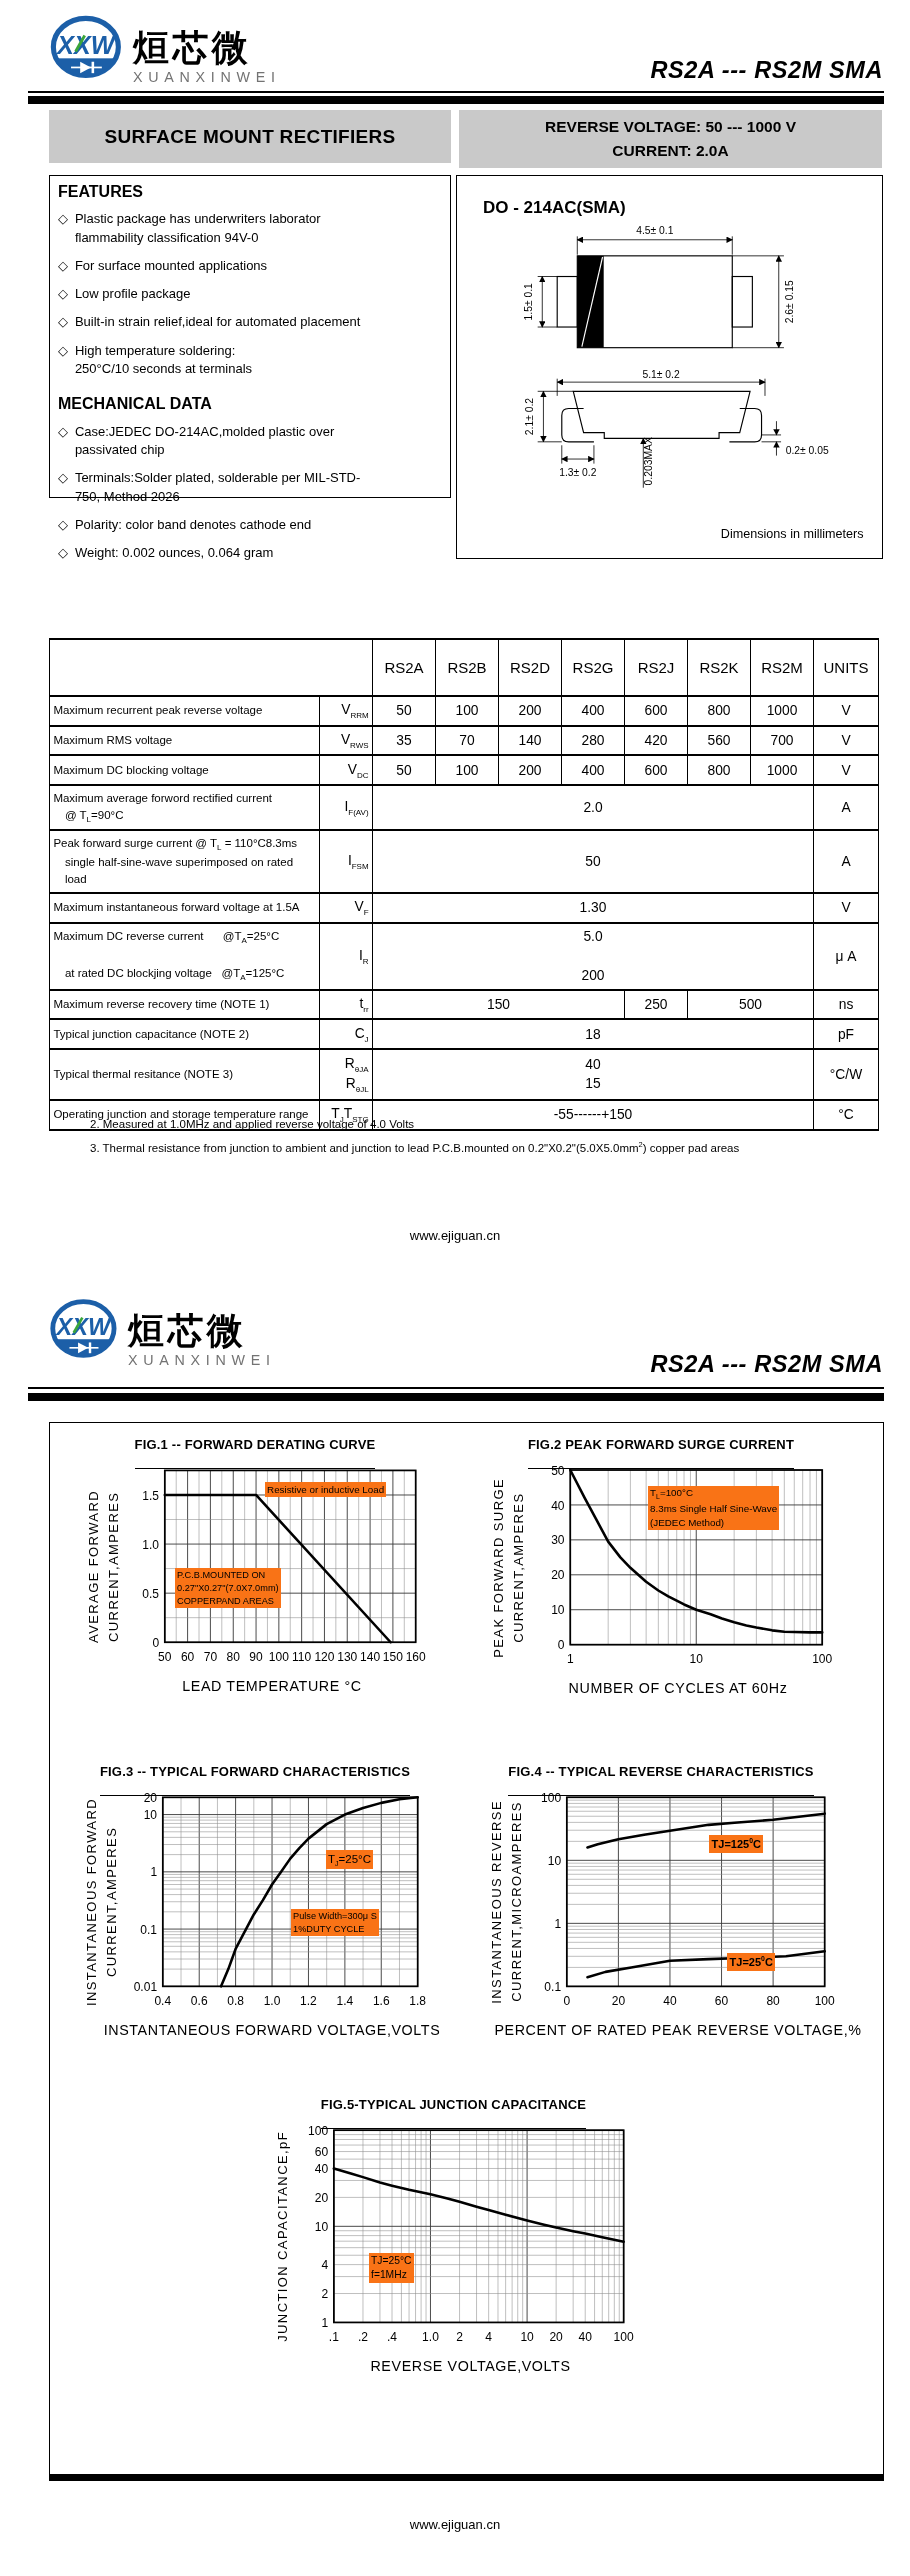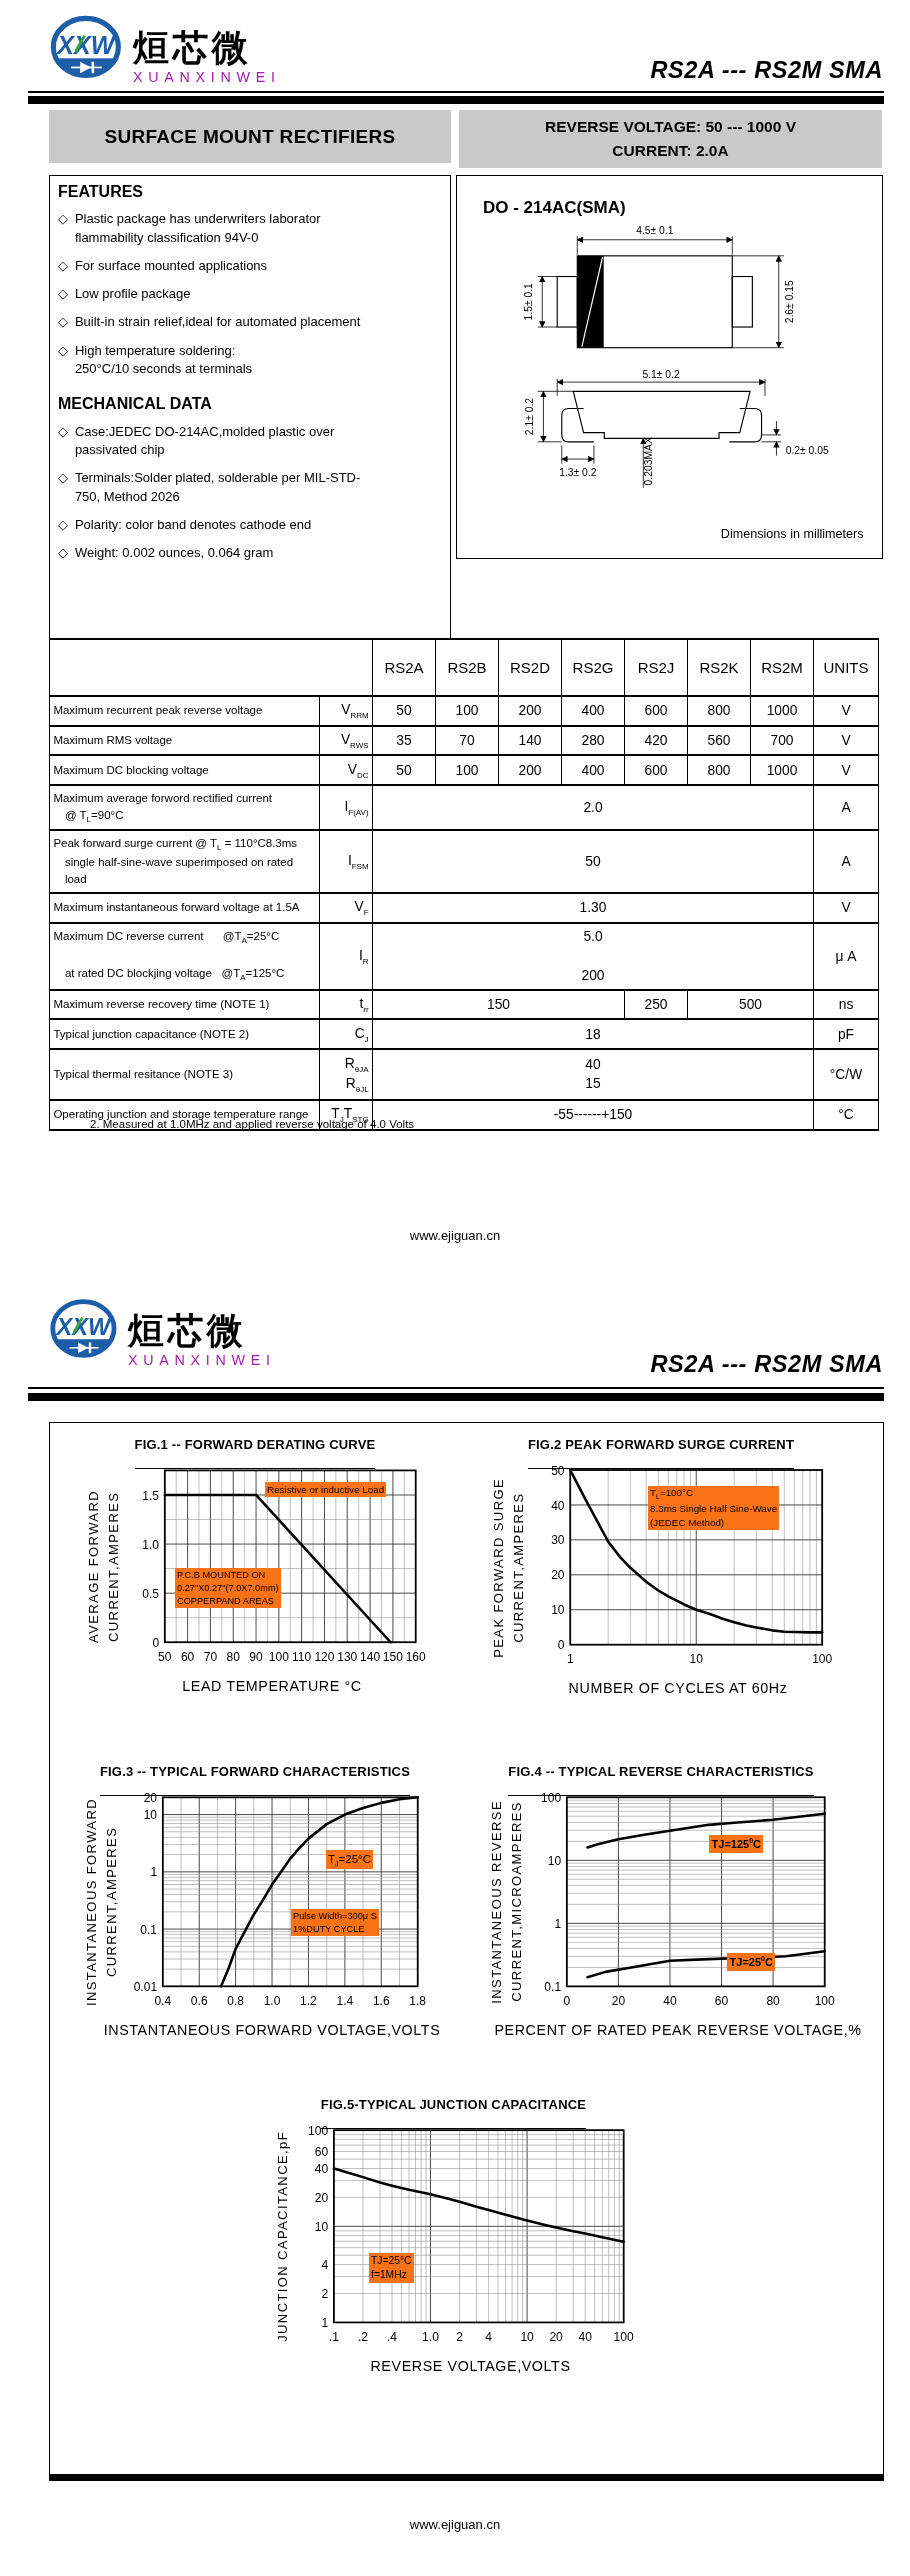--- a/index.html
+++ b/index.html
@@ -6,21 +6,21 @@
   html,body{background:#ffffff}
   body{font-family:"Liberation Sans","DejaVu Sans",sans-serif;color:#000}
   .page{position:relative;width:910px;height:2576px;background:#fff;overflow:hidden}
   .abs{position:absolute}
 
   
   .logo{display:flex;align-items:flex-start;gap:8px}
   .logo-text{padding-top:15px}
   .logo-cn{font-size:36px;font-weight:bold;letter-spacing:3.4px;line-height:1.0;
            font-family:"DejaVu Sans","Liberation Sans",sans-serif}
-  .logo-en{font-size:14.3px;letter-spacing:5.7px;margin-top:3.4px;color:#a21caf}
+  .logo-en{font-size:14.3px;letter-spacing:5.7px;margin-top:3.4px;color:#737373}
   .part-range{font-style:italic;font-weight:bold;font-size:23.5px;letter-spacing:0.6px;white-space:nowrap}
   .rule-thin{height:2.3px;background:#000}
   .rule-thick{height:7.5px;background:#000}
 
   
   .gray-box{background:var(--band-gray,#c9c9c9);display:flex;flex-direction:column;justify-content:center}
   .product-title{font-size:19px;font-weight:bold;text-align:center;letter-spacing:0.3px}
   .spec-line{font-size:15.5px;font-weight:bold;text-align:center;line-height:1.55}
 
   
@@ -116,21 +116,21 @@
   <div class="rule-thick abs" style="left:27.5px;top:96px;width:856px"></div>
 
   <div class="gray-box abs" style="left:49px;top:110px;width:402px;height:53px">
     <div class="product-title">SURFACE MOUNT RECTIFIERS</div>
   </div>
   <div class="gray-box abs" style="left:459px;top:110px;width:423px;height:58px">
     <div class="spec-line">REVERSE VOLTAGE: 50 --- 1000 V</div>
     <div class="spec-line">CURRENT: 2.0A</div>
   </div>
 
-  <div class="sec-box abs feat-wrap" style="left:49px;top:175px;width:402px;height:465px">
+  <div class="sec-box abs feat-wrap" style="left:49px;top:175px;width:402px;height:323px">
     <div class="sec-heading">FEATURES</div>
     <div id="features-list">
         <div class="feat-item">
           <span class="diamond">◇</span>
           <div class="feat-lines">
             <div class="">Plastic package has underwriters laborator</div>
             <div class="cont">flammability classification 94V-0</div>
           </div>
         </div>
         <div class="feat-item">
@@ -466,20 +466,21 @@
           <td class="val" colspan="7">
             <div>-55------+150</div>
           </td>
           <td class="unit">°C</td>
         </tr>
       </tbody>
     </table>
 
   <div class="abs" id="notes" style="left:53px;top:1118px;width:820px">
       <div class="note note-ind">2. Measured at 1.0MHz and applied reverse voltage of  4.0 Volts</div>
+      <div class="note note-ind">3. Thermal  resistance  from  junction  to  ambient and junction to lead P.C.B.mounted on 0.2"X0.2"(5.0X5.0mm<sup>2</sup>) copper pad areas</div>
     </div>
 
   <div class="footer abs" style="top:1228px">www.ejiguan.cn</div>
 
   <div class="logo abs" style="left:49px;top:1298px">
     <svg width="71" height="62" viewBox="0 0 132 114">
       <defs>
           <clipPath id="lc2">
             <ellipse cx="64" cy="56" rx="57" ry="50"></ellipse>
           </clipPath>

